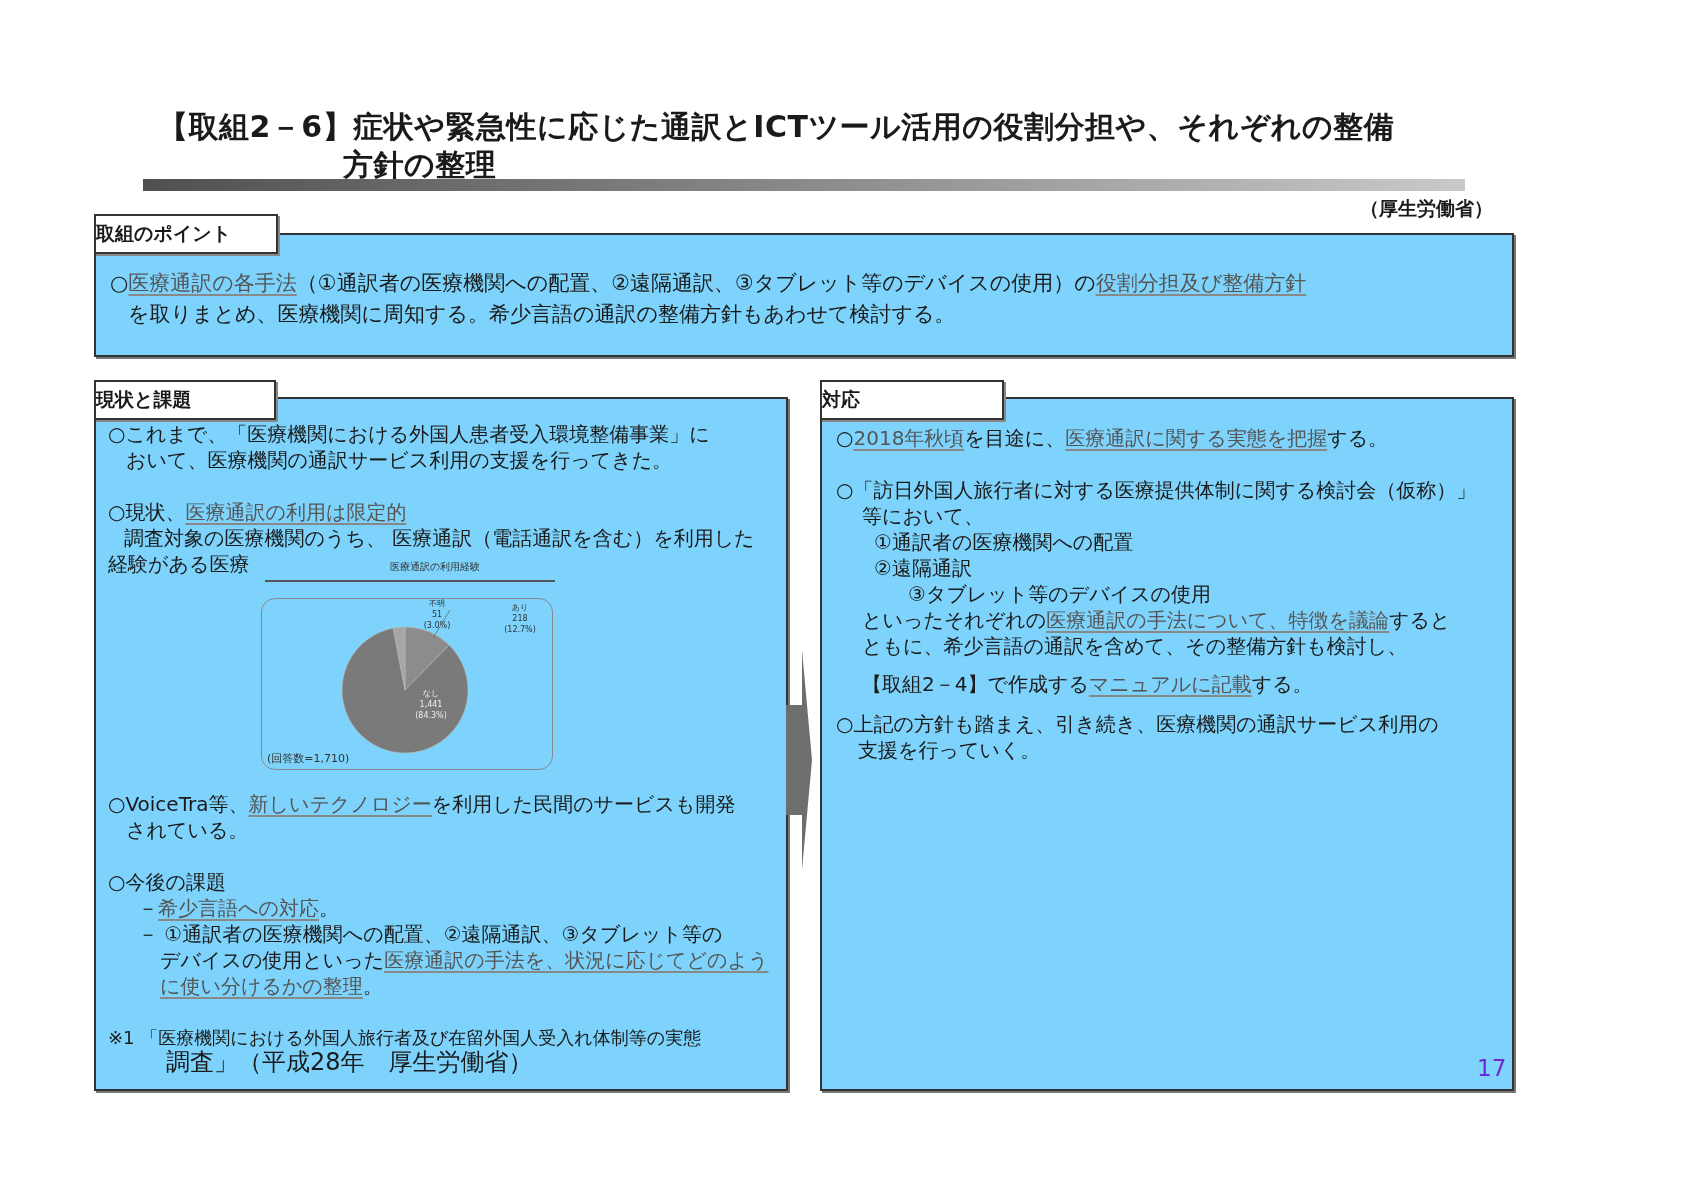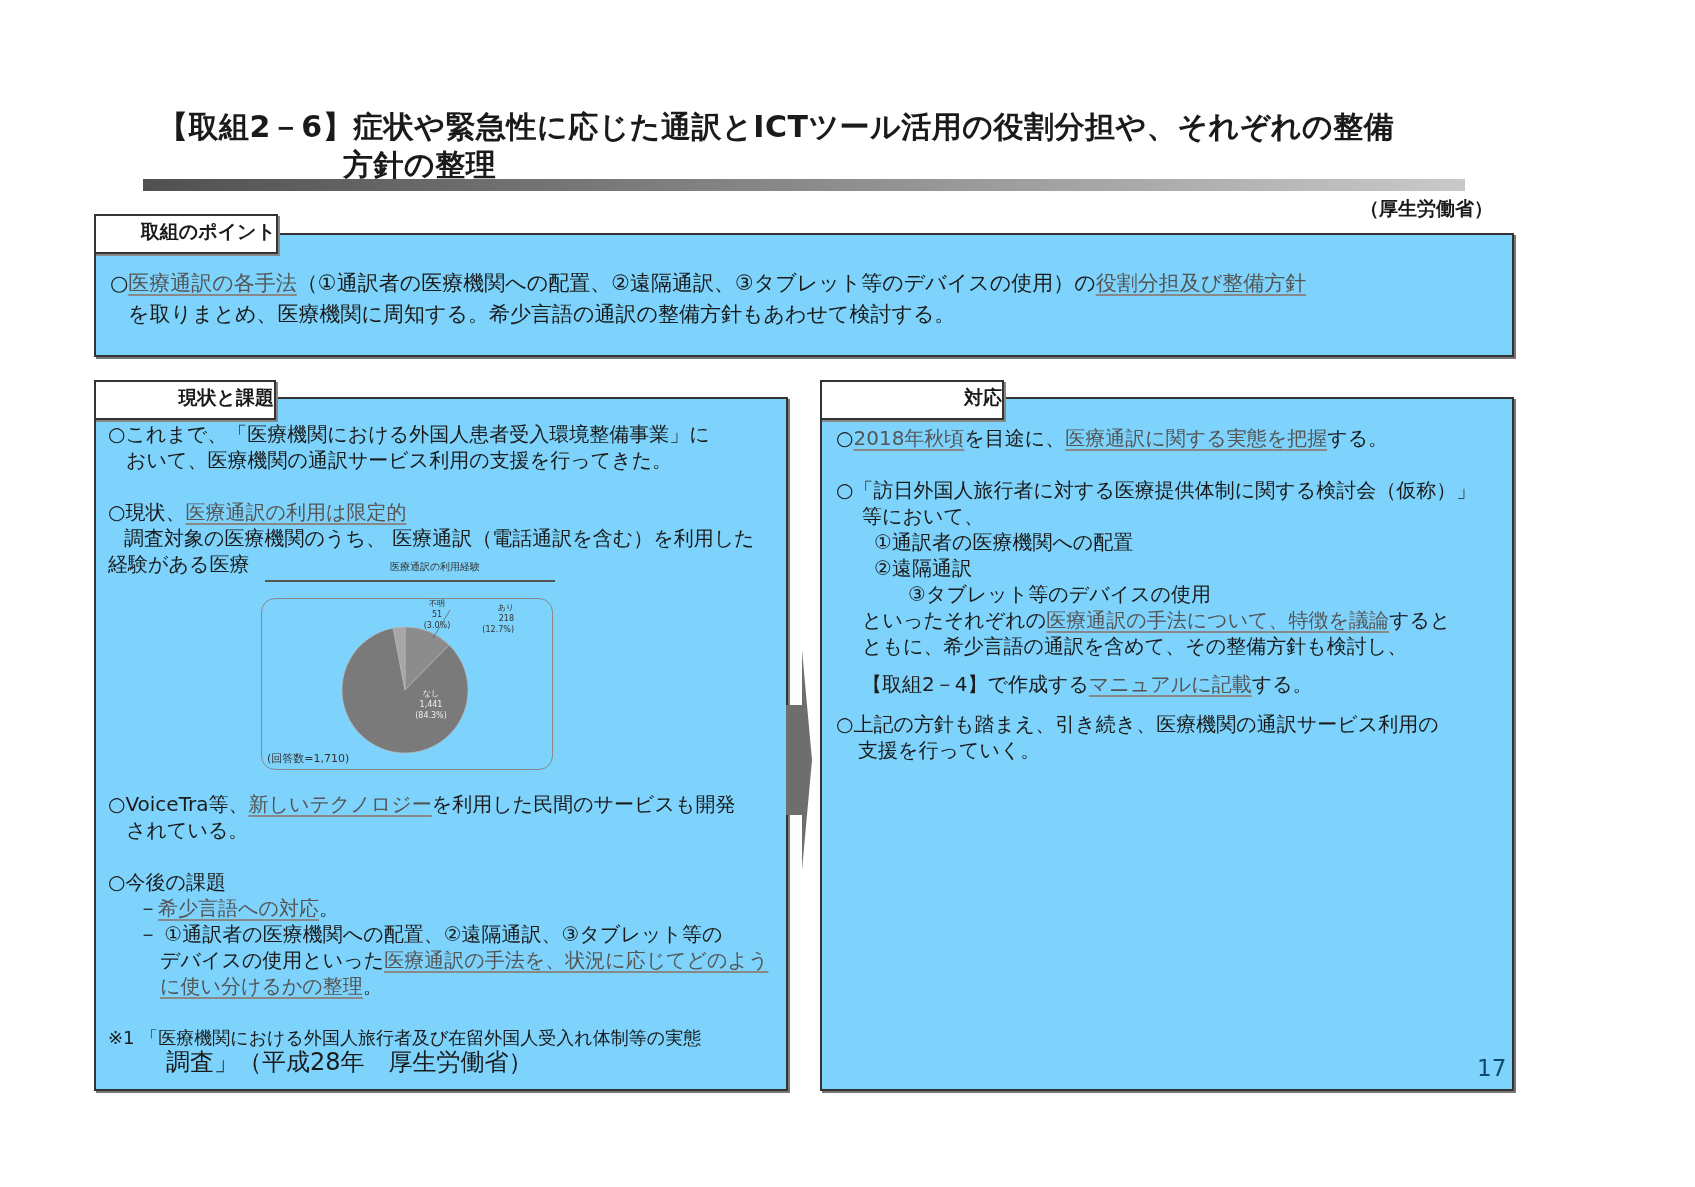--- a/index.html
+++ b/index.html
@@ -7,25 +7,25 @@
          font-family:"DejaVu Sans","Liberation Sans",sans-serif; color:#1a1a1a; }
   .title { position:absolute; left:158px; top:108px; font-size:30px; font-weight:bold; line-height:38px; letter-spacing:0.5px; }
   .title .line2 { display:block; padding-left:185px; }
   .title-bar { position:absolute; left:143px; top:179px; width:1322px; height:12px;
                background:linear-gradient(to right,#505050 0%,#8a8a8a 50%,#c9c9c9 100%); }
   .ministry { position:absolute; left:1360px; top:196px; font-size:19px; font-weight:bold; }
 
   .box { position:absolute; border:2px solid #333; background:#7dd3fc; }
   .box-shadow { box-shadow:2px 2px 0 #777; }
   .tab { position:absolute; background:#fff; border:2px solid #333; font-size:19px; font-weight:bold;
-         text-align:right; line-height:34px; box-shadow:2px 2px 0 #888;font-family:Liberation Mono, monospace; }
+         text-align:left; line-height:34px; box-shadow:2px 2px 0 #888; }
   .u { text-decoration:underline; text-decoration-color:#888; color:#555; text-underline-offset:4px; }
   .p { position:absolute; white-space:nowrap; font-size:20px; line-height:26px; }
 
-  .page-num { position:absolute; left:1477px; top:1055px; font-size:23px; color:#0c4a6e; }
+  .page-num { position:absolute; left:1477px; top:1055px; font-size:23px; color:#6d28d9; }
 
   .chart-wrap { position:absolute; left:255px; top:560px; width:310px; height:210px; }
   .chart-title { position:absolute; left:60px; top:0; width:240px; font-size:10px; text-align:center; color:#333; }
   .chart-title-line { position:absolute; left:10px; top:20px; width:290px; height:2px; background:#555; }
   .chart-frame { position:absolute; left:6px; top:38px; width:290px; height:170px; border:1px solid #888; border-radius:14px; }
   .lbl { position:absolute; font-size:8px; text-align:center; color:#333; line-height:11px;margin-left:36px; }
   .lbl.inner { color:#eee; }
   .chart-n { position:absolute; left:12px; top:191px; font-size:11px; color:#333; }
 
   .arrow { position:absolute; left:784px; top:650px; }
@@ -89,21 +89,21 @@
     <path d="M150,130 L150,67 A63,63 0 0,1 194.2,85.1 Z" fill="#8c8c8c" stroke="#bbb" stroke-width="0.6"></path>
     <path d="M150,130 L194.2,85.1 A63,63 0 1,1 138.2,68.1 Z" fill="#7a7a7a" stroke="#bbb" stroke-width="0.6"></path>
     <path d="M150,130 L138.2,68.1 A63,63 0 0,1 150,67 Z" fill="#a6a6a6" stroke="#bbb" stroke-width="0.6"></path>
     <line x1="178" y1="78" x2="195" y2="50" stroke="#666" stroke-width="0.8"></line>
   </svg>
   <div class="lbl" style="left:126px; top:38px; width:40px;">
     <div>不明</div>
     <div>51</div>
     <div>(3.0%)</div>
   </div>
-  <div class="lbl" style="left:179px; top:42px; width:44px;text-align:right;">
+  <div class="lbl" style="left:207px; top:42px; width:44px;">
     <div>あり</div>
     <div>218</div>
     <div>(12.7%)</div>
   </div>
   <div class="lbl inner" style="left:118px; top:128px; width:44px;">
     <div>なし</div>
     <div>1,441</div>
     <div>(84.3%)</div>
   </div>
   <div class="chart-n">(回答数=1,710)</div>

